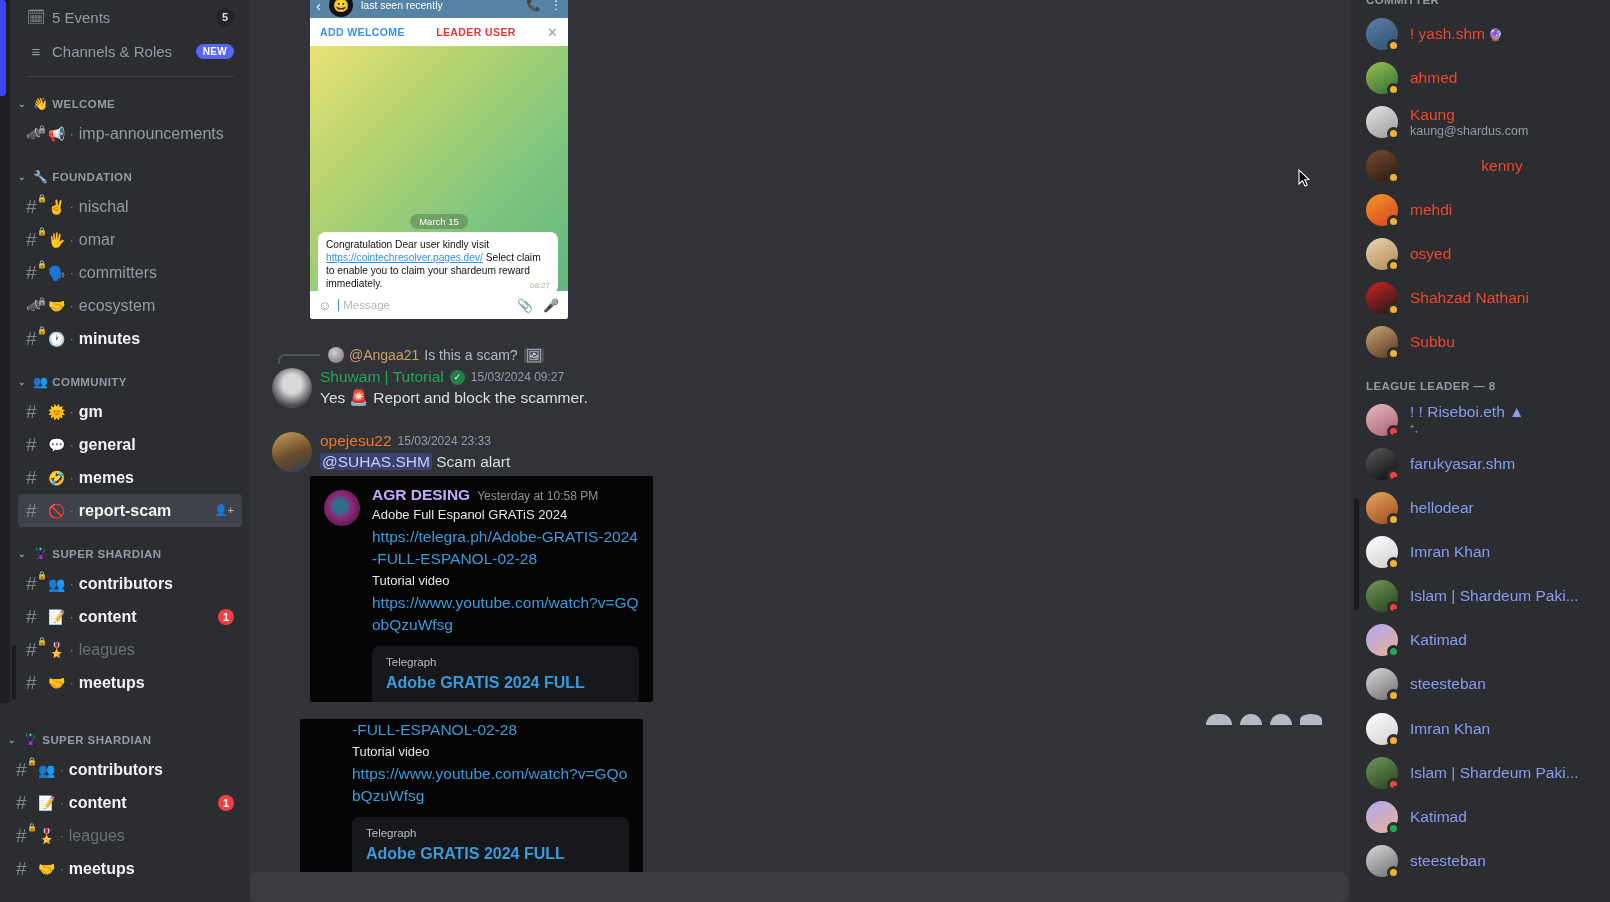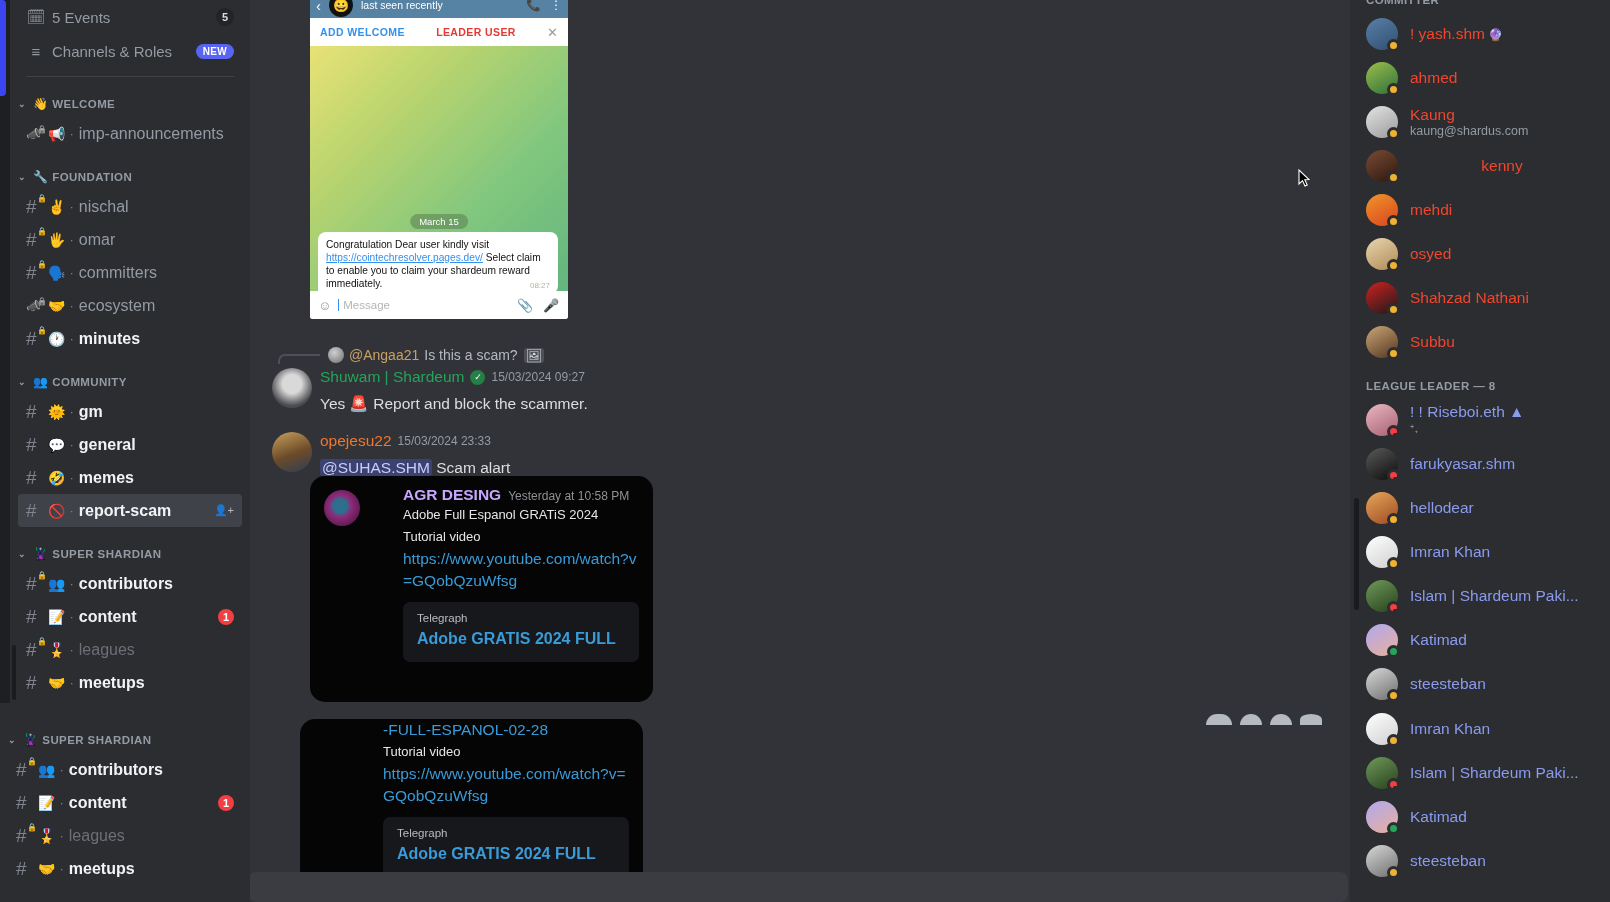--- a/index.html
+++ b/index.html
@@ -88,25 +88,25 @@
   .reply-img { margin-left:6px; font-size:13px; background:#4e5058; border-radius:3px; padding:0 2px; color:#dbdee1;}
 
   .msg { position:absolute; left:12px; width:1070px; }
   .msg-av { position:absolute; left:10px; top:0; width:40px; height:40px; border-radius:50%; overflow:hidden; }
   .msg-body { margin-left:58px; }
   .m-head { display:flex; align-items:center; gap:6px; }
   .m-user { font-size:15.5px; font-weight:500; }
   .m-badge { background:#248046; color:#fff; font-size:9px; border-radius:50%; width:15px; height:15px;
     display:flex; align-items:center; justify-content:center; }
   .m-time { color:#949ba4; font-size:12px; }
-  .m-text { color:#dbdee1; font-size:15.5px; line-height:21px; margin-top:7px; }
+  .m-text { color:#dbdee1; font-size:15.5px; line-height:21px; margin-top:1px; }
   .mention { background:#3c4270; color:#c9cdfb; border-radius:3px; padding:0 2px; font-weight:500;}
 
   
-  .fwd { position:absolute; background:#050505; border-radius:15px; overflow:hidden;padding-left:31px; }
+  .fwd { position:absolute; background:#050505; border-radius:2px; overflow:hidden; }
   .fwd-av { position:absolute; left:14px; top:14px; width:36px; height:36px; border-radius:50%;
     background:radial-gradient(circle at 45% 45%, #2e6f8e 0 24%, #8e2a7a 40%, #3a1030 100%); }
   .fwd-in { margin-left:62px; padding:10px 14px 14px 0; }
   .fwd-name { color:#c6a8ff; font-size:15.5px; font-weight:bold; display:inline; }
   .fwd-time { color:#8e9297; font-size:12px; margin-left:7px; }
   .fwd-line { color:#e6e6e6; font-size:13px; line-height:22px; }
   .fwd-link { color:#3a9bd9; font-size:15.5px; line-height:22px; word-break:break-all; }
   .tgraph { background:#17181c; border-radius:7px; margin-top:10px; padding:10px 14px 14px; max-width:285px;}
   .tgraph-src { color:#b8bbc0; font-size:11.5px; }
   .tgraph-title { color:#3a9bd9; font-size:16px; font-weight:bold; margin-top:6px; }
@@ -302,21 +302,21 @@
     <div class="reply-av"></div>
     <span class="reply-user">@Angaa21</span>
     <span class="reply-text">Is this a scam?</span>
     <span class="reply-img">🖼</span>
   </div>
 
   <div class="msg" style="top:368px;">
     <div class="msg-av" style="background:radial-gradient(circle at 50% 40%, #d9d9d9 0 30%, #4a4a50 70%);"></div>
     <div class="msg-body">
       <div class="m-head">
-        <span class="m-user" style="color:#23a55a">Shuwam | Shardeum</span>
+        <span class="m-user" style="color:#23a55a">Shuwam | Tutorial</span>
         <span class="m-badge">✓</span>
         <span class="m-time">15/03/2024 09:27</span>
       </div>
       <div class="m-text">Yes 🚨 Report and block the scammer.</div>
     </div>
   </div>
 
   <div class="msg" style="top:432px;">
     <div class="msg-av" style="background:linear-gradient(160deg,#c9a05c,#6c4b2a 55%,#2c3f55);"></div>
     <div class="msg-body">
@@ -326,20 +326,21 @@
       </div>
       <div class="m-text"><span class="mention">@SUHAS.SHM</span> <span>Scam alart</span></div>
     </div>
   </div>
 
   <div class="fwd" style="left:60px; top:476px; width:343px; height:226px;">
     <div class="fwd-av"></div>
     <div class="fwd-in">
       <div><span class="fwd-name">AGR DESING</span><span class="fwd-time">Yesterday at 10:58 PM</span></div>
       <div class="fwd-line">Adobe Full Espanol GRATiS 2024</div>
+      <div class="fwd-link">https://telegra.ph/Adobe-GRATIS-2024-FULL-ESPANOL-02-28</div>
       <div class="fwd-line">Tutorial video</div>
       <div class="fwd-link">https://www.youtube.com/watch?v=GQobQzuWfsg</div>
       <div class="tgraph">
         <div class="tgraph-src">Telegraph</div>
         <div class="tgraph-title">Adobe GRATIS 2024 FULL</div>
       </div>
     </div>
   </div>
 </div>
 

